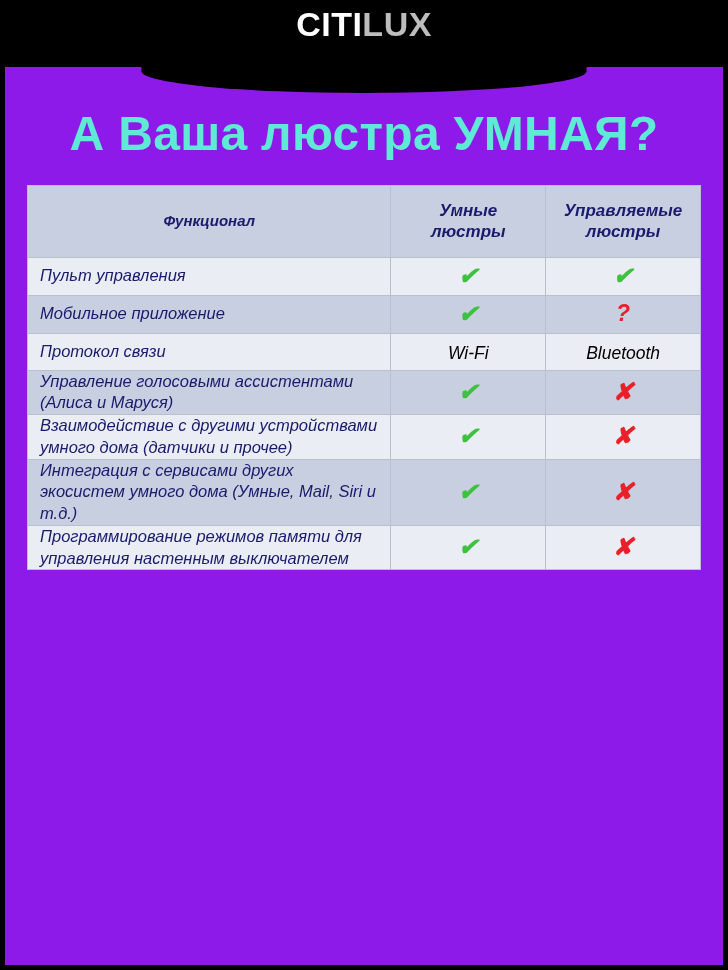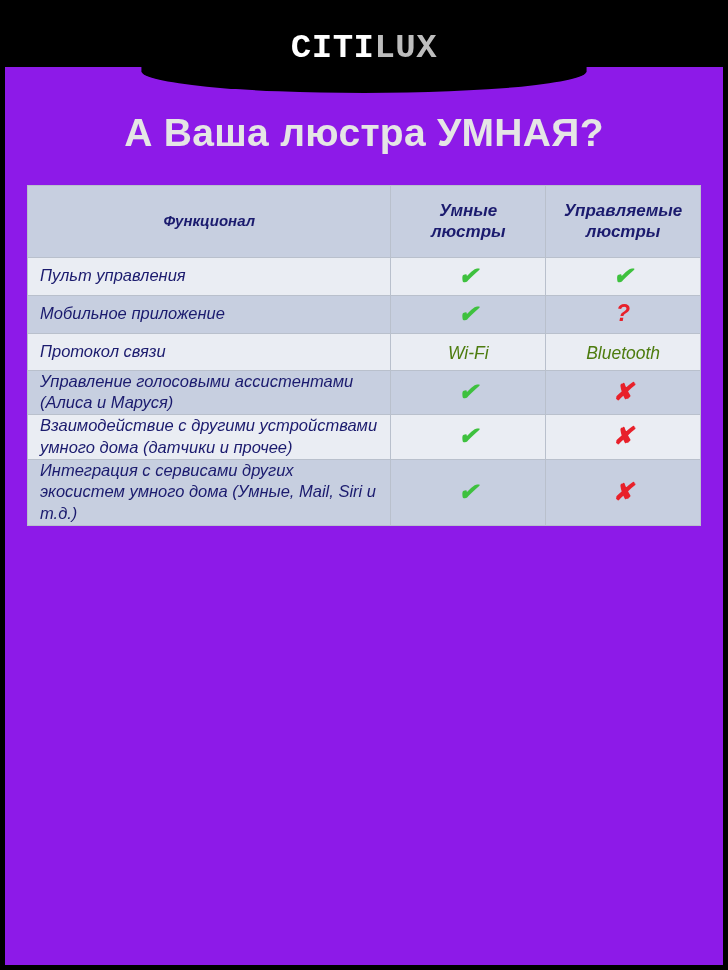--- a/index.html
+++ b/index.html
@@ -21,23 +21,22 @@
     background: #8d1ae8;
     border: 5px solid #000000;
     overflow: hidden;
   }
   
   .brand-bar {
     position: relative;
     height: 62px;
     background: #000000;
     display: flex;
-    align-items: flex-end;
+    align-items: flex-start;
     justify-content: center;
-    font-family: Liberation Mono, monospace;
   }
   .brand-bar::after {
     content: "";
     position: absolute;
     left: 0; right: 0; bottom: -26px;
     height: 26px;
     background: #000000;
     border-bottom-left-radius: 60% 100%;
     border-bottom-right-radius: 60% 100%;
     transform: scaleX(0.62);
@@ -57,22 +56,22 @@
   
   .headline-area {
     height: 118px;
     display: flex;
     align-items: center;
     justify-content: center;
     padding-top: 14px;
     box-sizing: border-box;
   }
   .headline {
-    color: #e5e5e5;
-    font-size: 39px;
+    color: #5eead4;
+    font-size: 48px;
     font-weight: bold;
     text-align: center;
     letter-spacing: 0.3px;
   }
 
   
   .table-wrap {
     margin: 0 22px;
     background: #ffffff;
     font-style: italic;
@@ -113,21 +112,21 @@
     font-size: 21px;
     padding: 6px 4px;
   }
   tbody tr.alt td { background: #c7cfe0; }
   tbody tr td { background: #eaedf3; }
   tbody tr.alt td.feature { background: #c7cfe0; }
 
   .yes { color: #3ec13e; font-size: 24px; line-height: 1; font-weight: bold; }
   .no  { color: #e8202a; font-size: 24px; line-height: 1; font-weight: bold; }
   .maybe { color: #e8202a; font-size: 23px; line-height: 1; font-weight: bold; }
-  .text-val { color: #4d7c0f; font-size: 17.5px; margin-top: 22px; }
+  .text-val { color: #000000; font-size: 17.5px; margin-top: 22px; }
 </style>
 </head>
 <body>
 
 <div class="page">
 
   <div class="brand-bar">
     <div class="logo">
       <span class="citi">CITI</span><span class="lux">LUX</span>
     </div>
@@ -181,17 +180,22 @@
           <tr>
             <td class="feature">Взаимодействие с другими устройствами умного дома (датчики и прочее)</td>
             <td class="mark"><span class="yes">✔</span></td>
             <td class="mark"><span class="no">✘</span></td>
           </tr>
           <tr class="alt">
             <td class="feature">Интеграция с сервисами других экосистем умного дома (Умные, Mail, Siri и т.д.)</td>
             <td class="mark"><span class="yes">✔</span></td>
             <td class="mark"><span class="no">✘</span></td>
           </tr>
+          <tr>
+            <td class="feature">Программирование режимов памяти для управления настенным выключателем</td>
+            <td class="mark"><span class="yes">✔</span></td>
+            <td class="mark"><span class="no">✘</span></td>
+          </tr>
         </tbody>
     </table>
   </div>
 
 </div>
 
 </body></html>

